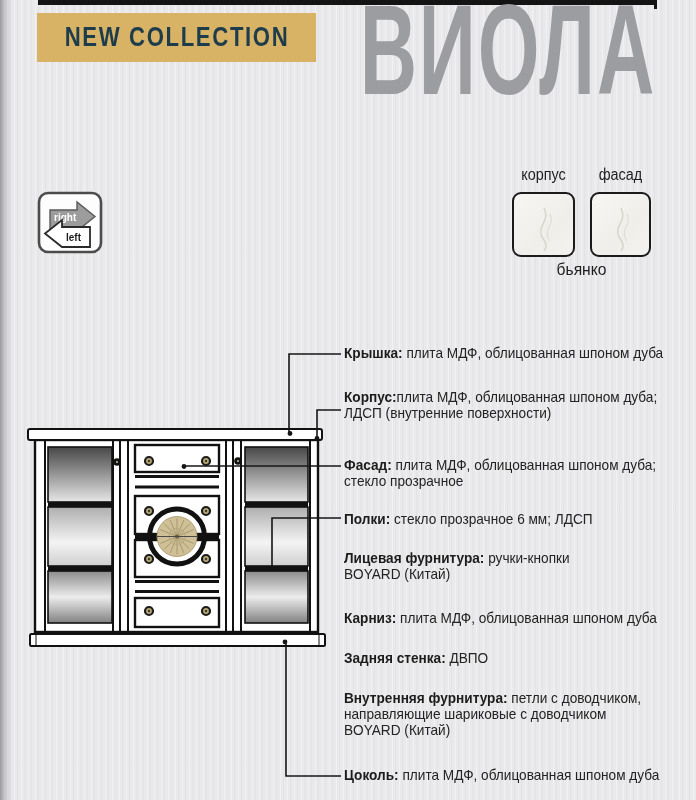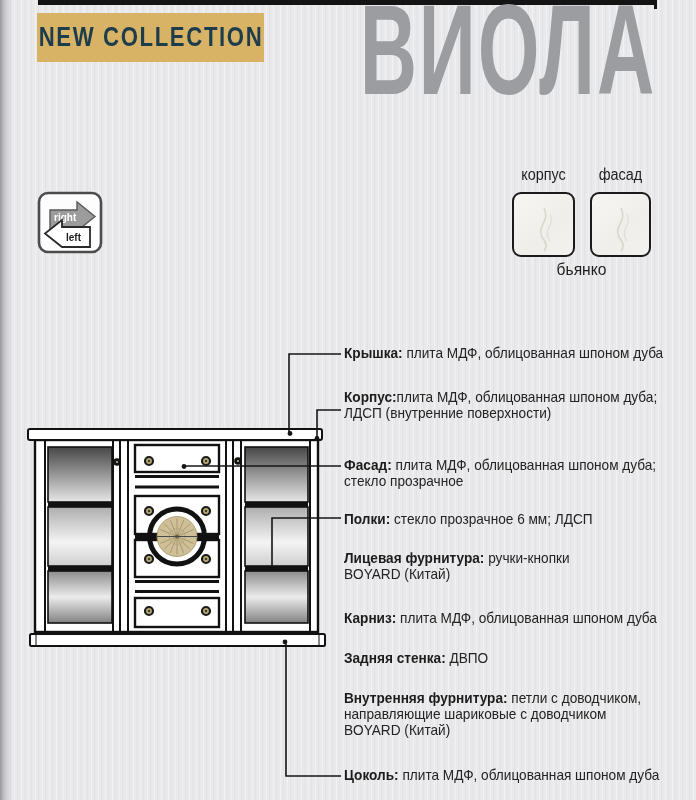--- a/index.html
+++ b/index.html
@@ -7,21 +7,21 @@
     position:relative;width:696px;height:800px;overflow:hidden;
     font-family:"Liberation Sans", sans-serif;
     background:
       repeating-linear-gradient(90deg, rgba(255,255,255,0.35) 0 1px, rgba(0,0,0,0) 1px 3px, rgba(110,110,125,0.05) 3px 4px, rgba(0,0,0,0) 4px 7px),
       #e9e9eb;
   }
   .edge-shade{position:absolute;left:0;top:0;width:12px;height:100%;
     background:linear-gradient(90deg,#9a9a9e 0,#c3c3c7 35%,rgba(233,233,235,0) 100%);}
   .top-bar{position:absolute;left:38px;top:0;width:619px;height:5px;background:#141414;}
   .top-bar-tick{position:absolute;left:654px;top:0;width:3px;height:9px;background:#141414;}
-  .badge{position:absolute;left:37px;top:13px;width:227px;height:49px;background:#d9b365;
+  .badge{position:absolute;left:37px;top:13px;width:279px;height:49px;background:#d9b365;
     display:flex;align-items:center;justify-content:center;}
   .badge span{font-weight:700;font-size:27px;color:#1d3c4c;letter-spacing:2px;
     transform:scaleX(0.82);white-space:nowrap;}
   .title{position:absolute;top:-14px;right:40px;color:#9b9da0;font-weight:700;font-size:128px;
     line-height:1;letter-spacing:3px;transform:scaleX(0.62);transform-origin:top right;white-space:nowrap;}
   .orient-icon{position:absolute;left:37px;top:191px;}
   .swatch-label{position:absolute;top:166px;text-align:center;font-size:16px;color:#1e1e1e;
     transform:scaleX(0.9);}
   .swatch{position:absolute;top:192px;height:61px;border:2px solid #1b1b1b;border-radius:9px;
     background:linear-gradient(135deg,#f7f6f3 0%,#efeeea 60%,#f3f2ee 100%);}

